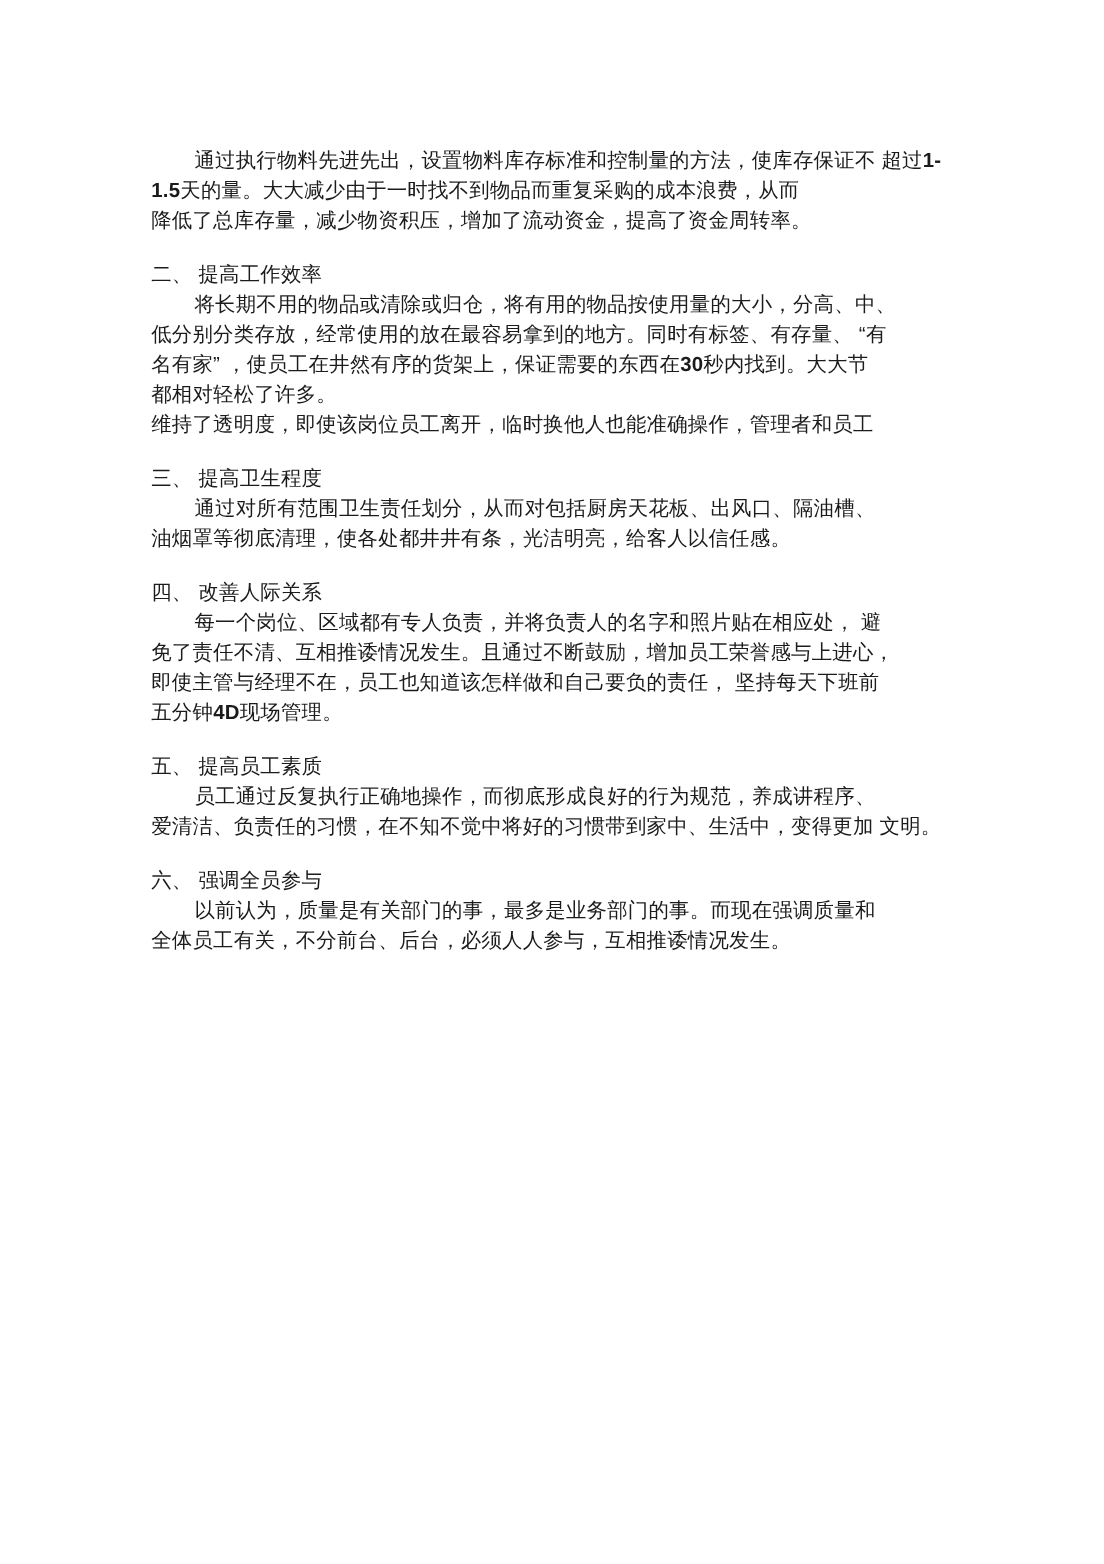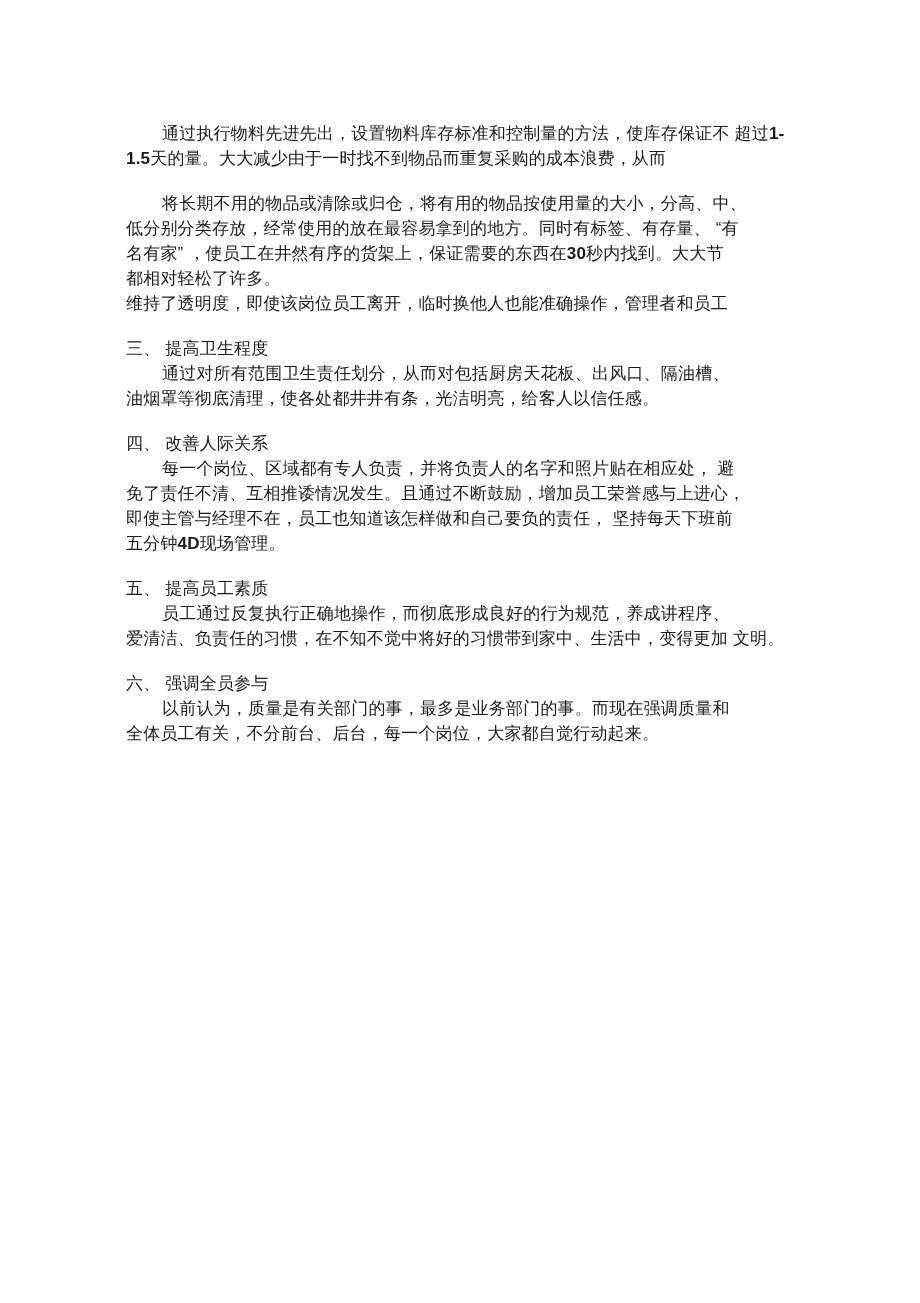--- a/index.html
+++ b/index.html
@@ -39,22 +39,24 @@
   }
 </style>
 </head>
 <body>
 
 <div class="doc-page">
   <div id="doc-body" style="color: rgb(27, 27, 27);">
       <div class="section">
         <div class="line indent"><span class="">通过执行物料先进先出，设置物料库存标准和控制量的方法，使库存保证不 超过</span><span class="b">1-</span></div>
         <div class="line"><span class="b">1.5</span><span class="">天的量。大大减少由于一时找不到物品而重复采购的成本浪费，从而</span></div>
+        <div class="line"><span class="">降低了总库存量，减少物资积压，增加了流动资金，提高了资金周转率。</span></div>
       </div>
       <div class="section">
+        <div class="heading-line">二、 提高工作效率</div>
         <div class="line indent"><span class="">将长期不用的物品或清除或归仓，将有用的物品按使用量的大小，分高、中、</span></div>
         <div class="line"><span class="">低分别分类存放，经常使用的放在最容易拿到的地方。同时有标签、有存量、 “有</span></div>
         <div class="line"><span class="">名有家” ，使员工在井然有序的货架上，保证需要的东西在</span><span class="b">30</span><span class="">秒内找到。大大节</span></div>
         <div class="line"><span class="">都相对轻松了许多。</span></div>
         <div class="line"><span class="">维持了透明度，即使该岗位员工离开，临时换他人也能准确操作，管理者和员工</span></div>
       </div>
       <div class="section">
         <div class="heading-line">三、 提高卫生程度</div>
         <div class="line indent"><span class="">通过对所有范围卫生责任划分，从而对包括厨房天花板、出风口、隔油槽、</span></div>
         <div class="line"><span class="">油烟罩等彻底清理，使各处都井井有条，光洁明亮，给客人以信任感。</span></div>
@@ -67,16 +69,16 @@
         <div class="line"><span class="">五分钟</span><span class="b">4D</span><span class="">现场管理。</span></div>
       </div>
       <div class="section">
         <div class="heading-line">五、 提高员工素质</div>
         <div class="line indent"><span class="">员工通过反复执行正确地操作，而彻底形成良好的行为规范，养成讲程序、</span></div>
         <div class="line"><span class="">爱清洁、负责任的习惯，在不知不觉中将好的习惯带到家中、生活中，变得更加 文明。</span></div>
       </div>
       <div class="section">
         <div class="heading-line">六、 强调全员参与</div>
         <div class="line indent"><span class="">以前认为，质量是有关部门的事，最多是业务部门的事。而现在强调质量和</span></div>
-        <div class="line"><span class="">全体员工有关，不分前台、后台，每一个岗位，大家都自觉行动起来。</span></div>
+        <div class="line"><span class="">全体员工有关，不分前台、后台，必须人人参与，互相推诿情况发生。</span></div>
       </div>
     </div>
 </div>
 
 </body></html>

